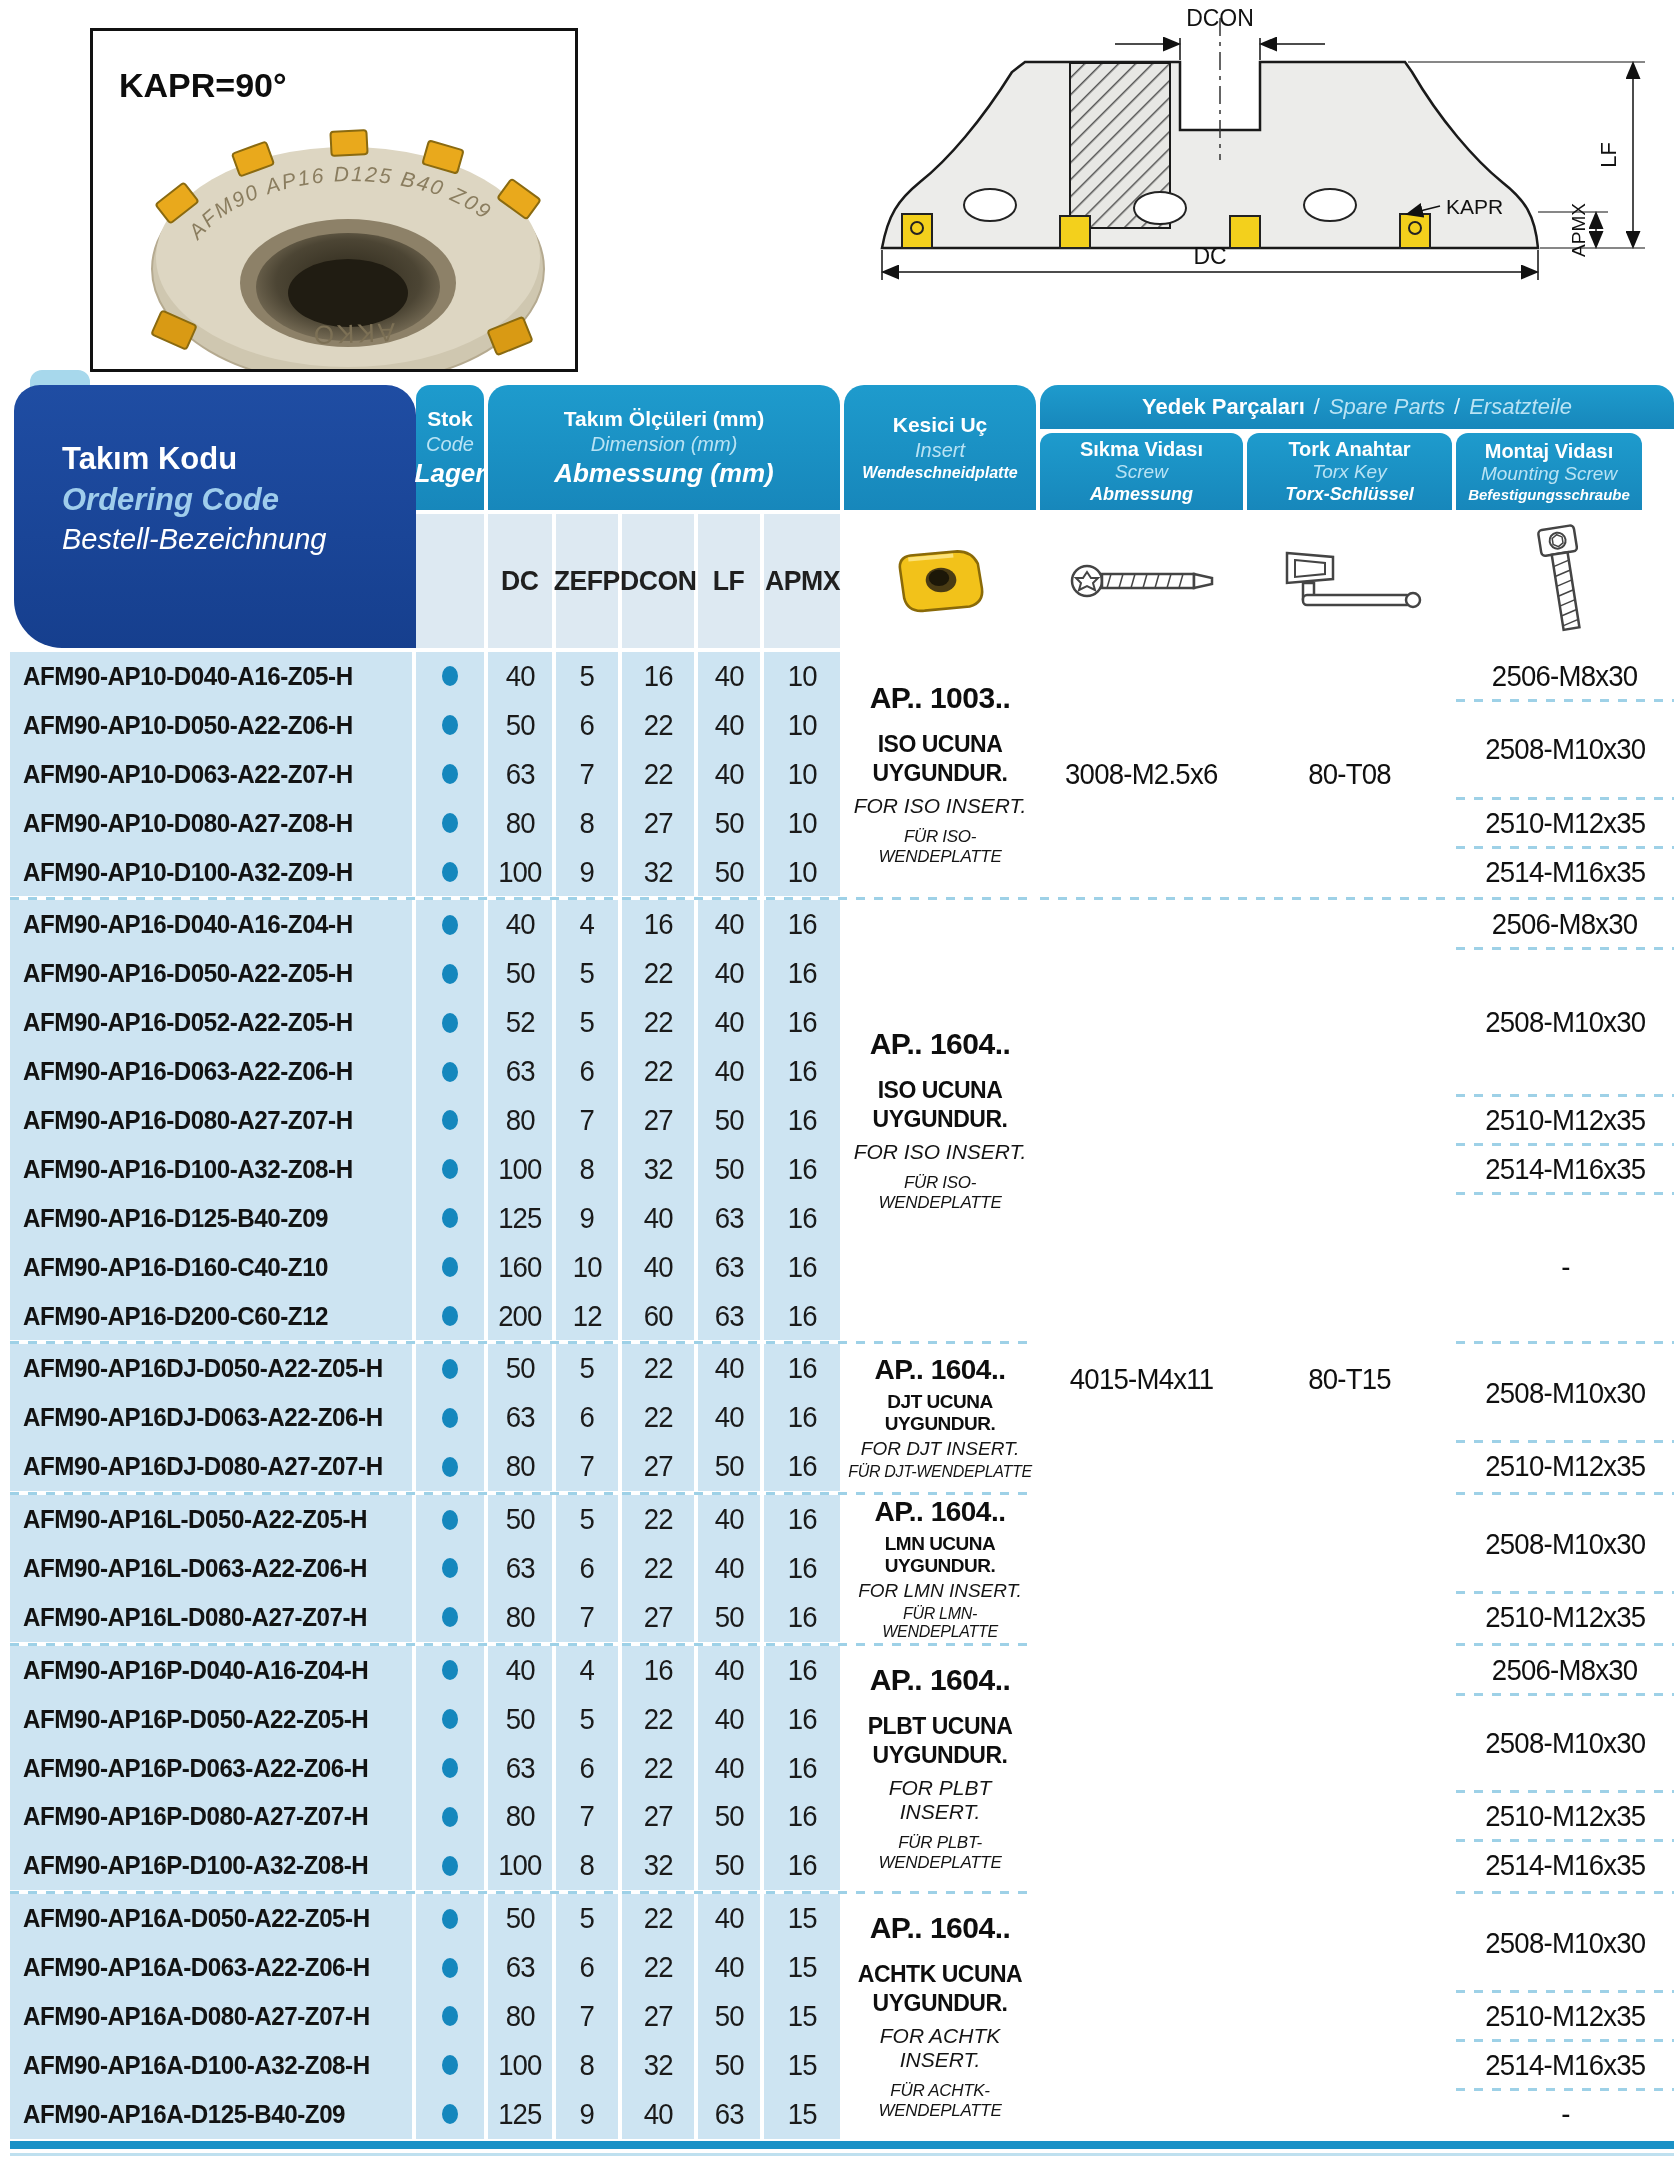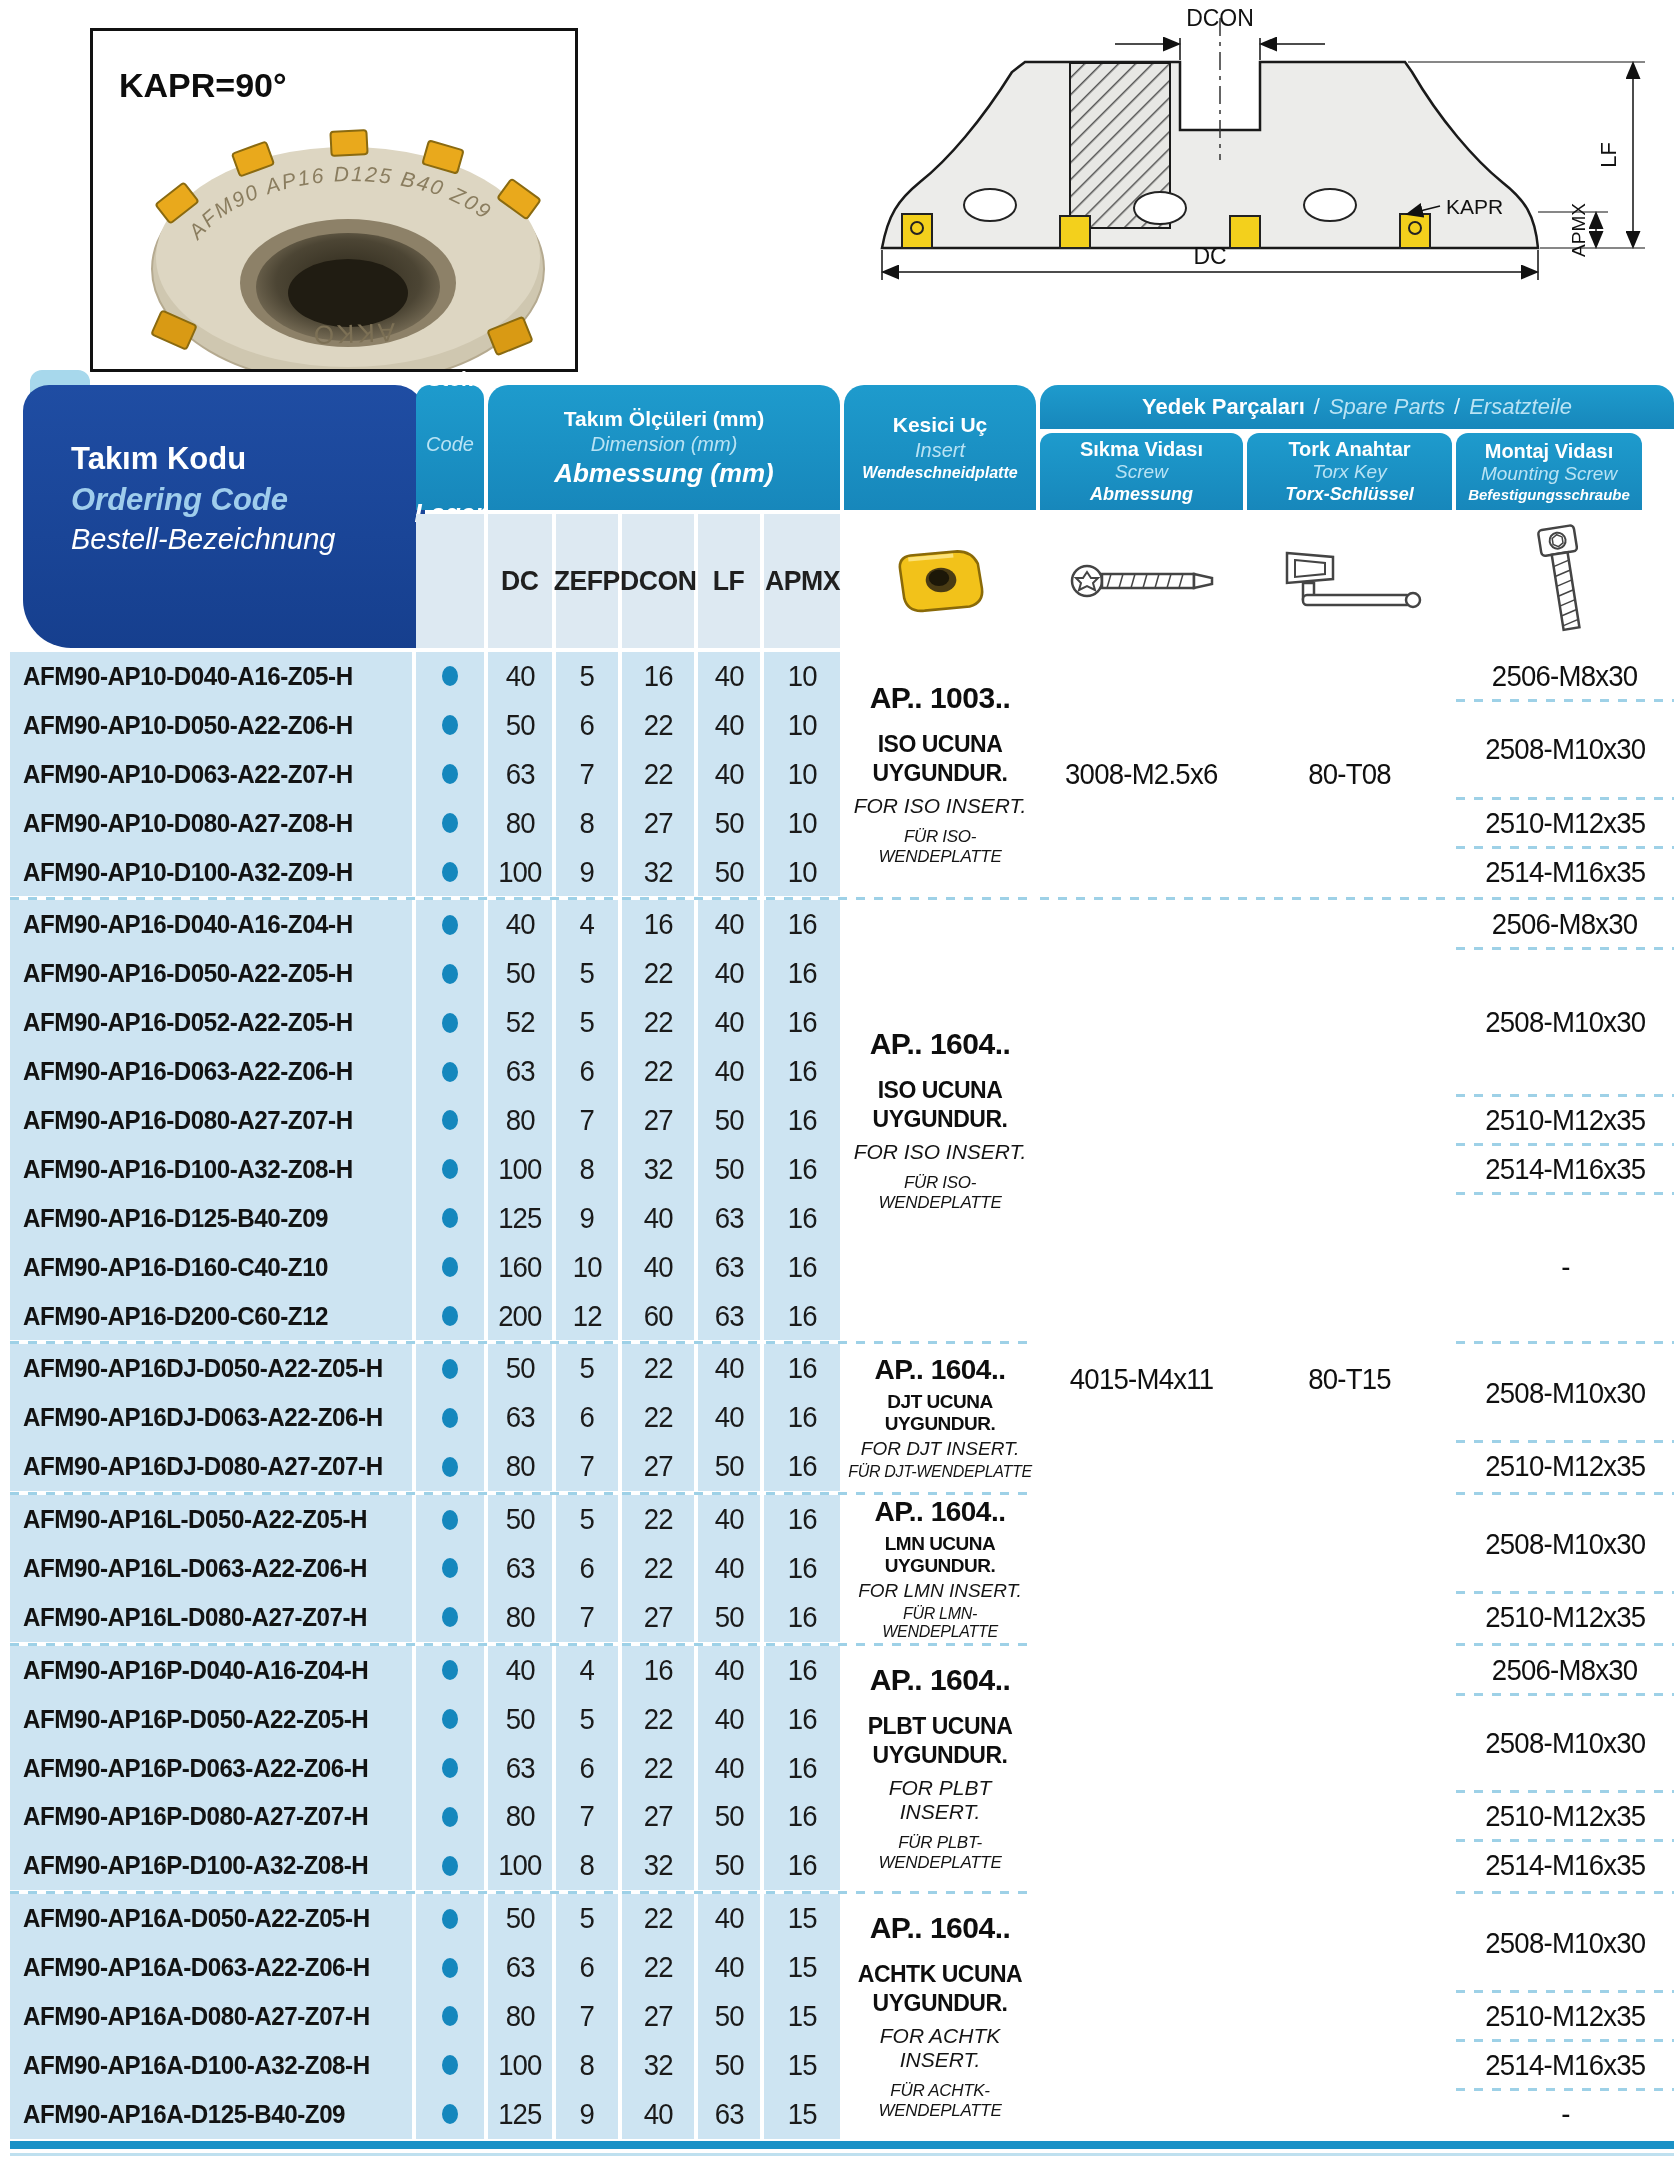--- a/index.html
+++ b/index.html
@@ -16,36 +16,36 @@
 
   
   #drawing{left:740px;top:0;width:934px;height:290px;}
 
   
   #deco{left:26px;top:366px;width:68px;height:86px;background:#a7d8ec;border:4px solid #fff;
         border-radius:16px;box-sizing:border-box;z-index:0;}
 
   
   #thead{left:10px;top:385px;width:1664px;height:263px;z-index:1;}
-  .panel{position:absolute;left:13px;top:0;width:402px;height:263px;box-sizing:border-box;
+  .panel{position:absolute;left:4px;top:0;width:402px;height:263px;box-sizing:border-box;
          background:linear-gradient(180deg,#1f4da3,#163f8e);
          border-radius:26px 30px 0 48px;color:#fff;padding:56px 0 0 48px;}
   .panel .p1{font-size:31px;font-weight:bold;}
   .panel .p2{font-size:31px;font-weight:bold;font-style:italic;color:#9fcdec;margin-top:5px;}
   .panel .p3{font-size:29px;font-style:italic;margin-top:5px;}
 
   .hcell{position:absolute;top:0;height:125px;background:linear-gradient(180deg,#1e9bcd,#1787bb);
          color:#fff;display:flex;flex-direction:column;align-items:center;justify-content:center;
          text-align:center;line-height:1.25;}
   .hcell .l1{font-weight:bold;font-size:21px;}
   .hcell .l2{font-style:italic;color:#b9e3f4;font-size:20px;}
   .hcell .l3{font-style:italic;font-weight:bold;font-size:26px;}
   .hcell.small3 .l3{font-size:16px;}
 
-  #h-stock{left:406px;width:68px;border-radius:14px 14px 0 0;gap:40px;}
+  #h-stock{left:406px;width:68px;border-radius:14px 14px 0 0;}
   #h-dims{left:478px;width:352px;border-radius:20px 20px 0 0;}
   #h-insert{left:834px;width:192px;border-radius:20px 20px 0 0;}
 
   #h-banner{position:absolute;left:1030px;top:0;width:634px;height:44px;
             background:linear-gradient(180deg,#1e9bcd,#1787bb);border-radius:18px 18px 0 0;
             color:#fff;display:flex;align-items:center;justify-content:center;gap:9px;font-size:22px;}
   #h-banner .b1{font-weight:bold;}
   #h-banner .b2{font-style:italic;color:#b9e3f4;}
   #h-banner .bsep{color:#dff2fa;}
   .hsub{position:absolute;top:48px;height:77px;background:linear-gradient(180deg,#1e9bcd,#1787bb);

